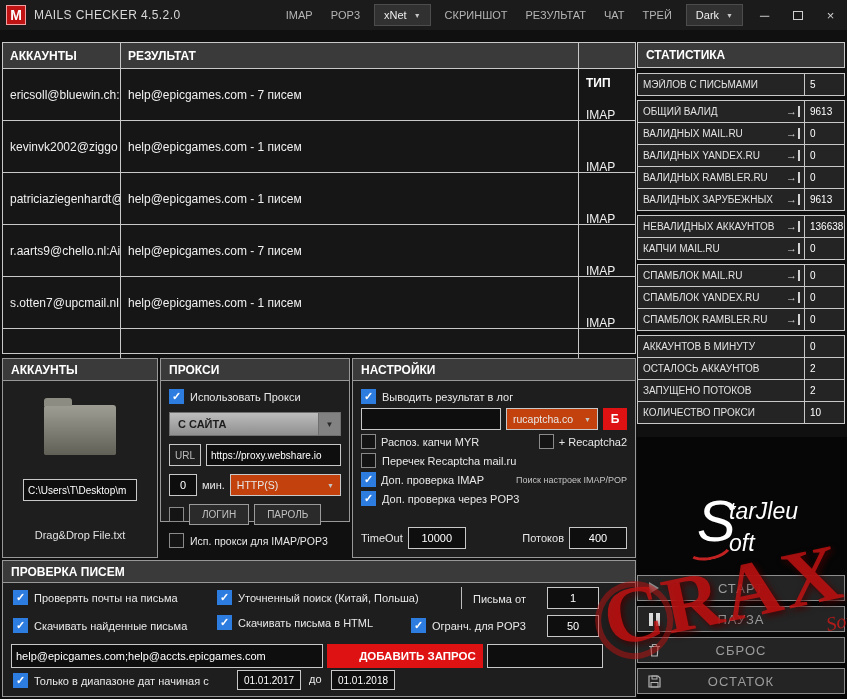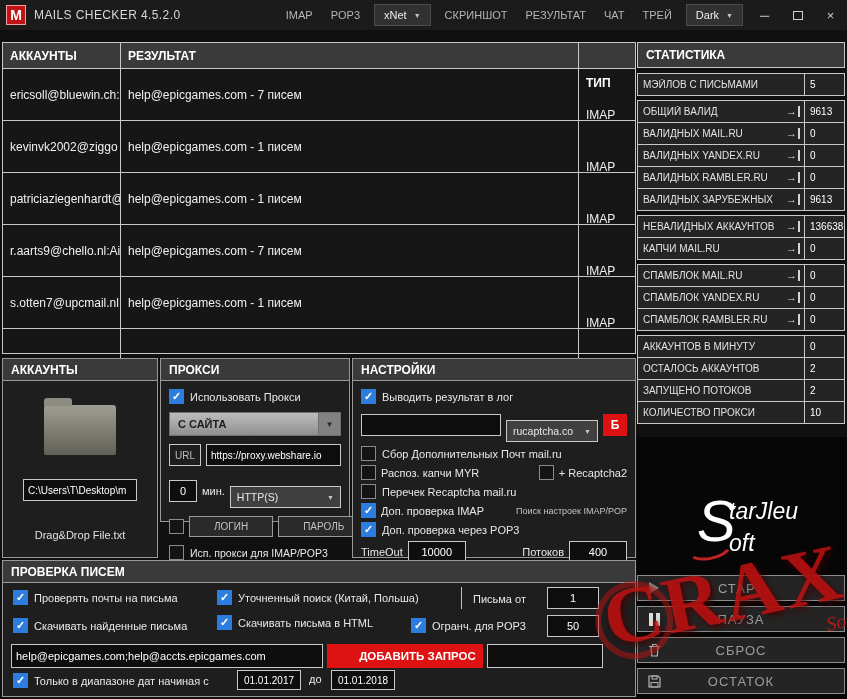--- a/index.html
+++ b/index.html
@@ -47,23 +47,23 @@
 
   
   .cbrow { display:flex; align-items:center; gap:6px; }
   .cb { width:15px; height:15px; border:1px solid #8a8a8a; background:#141414; display:inline-flex; align-items:center; justify-content:center; flex:none; }
   .cb.checked { background:#2d7ce0; border-color:#2d7ce0; }
   .cb.checked::after { content:"✓"; color:#fff; font-weight:bold; font-size:11px; line-height:11px; }
   .cb-label { font-size:11px; color:#e8e8e8; white-space:nowrap; }
   .text-input { background:#0e0e0e; border:1px solid #c8c8c8; color:#fff; font-size:11px; padding:0 4px; height:22px; min-width:0; }
   .dd-light { height:24px; background:linear-gradient(#bdbdbd,#8f8f8f); color:#1c1c1c; font-weight:bold; font-size:11px; display:flex; align-items:center; padding:0 0 0 8px; border:1px solid #6f6f6f; }
   .dd-light .dd-arrow { margin-left:auto; background:#828282; width:22px; height:100%; display:flex; align-items:center; justify-content:center; color:#2a2a2a; font-size:8px; border-left:1px solid #6f6f6f; }
-  .dd-dark { background:#404040; border:1px solid #c8c8c8; color:#e8e8e8; font-size:10.5px; display:flex; align-items:center; padding:0 6px; height:22px; white-space:nowrap;margin-top:12px; }
+  .dd-dark { background:#c2410c; border:1px solid #c8c8c8; color:#e8e8e8; font-size:10.5px; display:flex; align-items:center; padding:0 6px; height:22px; white-space:nowrap; }
   .dd-dark .caret { margin-left:auto; padding-left:6px; }
-  .mini-btn { border:1px solid #9a9a9a; background:#2a2a2a; color:#c0c0c0; font-size:10px; padding:4px 24px; white-space:nowrap; }
+  .mini-btn { border:1px solid #9a9a9a; background:#2a2a2a; color:#c0c0c0; font-size:10px; padding:4px 12px; white-space:nowrap; }
   .red-btn { background:#de1212; color:#fff; font-weight:bold; border:1px solid #de1212; display:flex; align-items:center; justify-content:center; }
   .note { font-size:9px; color:#c4c4c4; white-space:nowrap; }
 
   
   .accounts-panel { left:2px; top:358px; width:156px; height:200px; }
   .folder { width:72px; height:50px; margin:16px auto 12px; position:relative; background:linear-gradient(#9c9c92,#6e6e64); border-radius:3px; }
   .folder::before { content:""; position:absolute; top:-7px; left:0; width:28px; height:8px; background:#8c8c82; border-radius:3px 3px 0 0; }
   .folder::after { content:""; position:absolute; left:0; top:12px; right:0; bottom:0; background:linear-gradient(#8f8f85,#606057); border-radius:2px; }
   .path-input { display:block; margin:12px auto; width:114px; font-size:10px; }
   .dragdrop { text-align:center; font-size:11px; color:#e0e0e0; margin-top:16px; }
@@ -311,24 +311,20 @@
         <span class="cb-label">Выводить результат в лог</span>
       </div>
       <div class="row">
         <input class="text-input" style="flex: 1 1 0%;" value="">
         <div class="dd-dark" style="width:92px;">
           <span>rucaptcha.co</span>
           <span class="caret">▼</span>
         </div>
         <button class="red-btn" style="width:24px; height:22px; font-size:12px;">Б</button>
       </div>
-      <div class="cbrow">
-        <span class="cb"></span>
-        <span class="cb-label">Сбор Дополнительных Почт mail.ru</span>
-      </div>
       <div class="row">
         <span class="cb"></span>
         <span class="cb-label">Распоз. капчи MYR</span>
         <span style="flex:1"></span>
         <span class="cb"></span>
         <span class="cb-label">+ Recaptcha2</span>
       </div>
       <div class="cbrow">
         <span class="cb"></span>
         <span class="cb-label">Перечек Recaptcha mail.ru</span>

